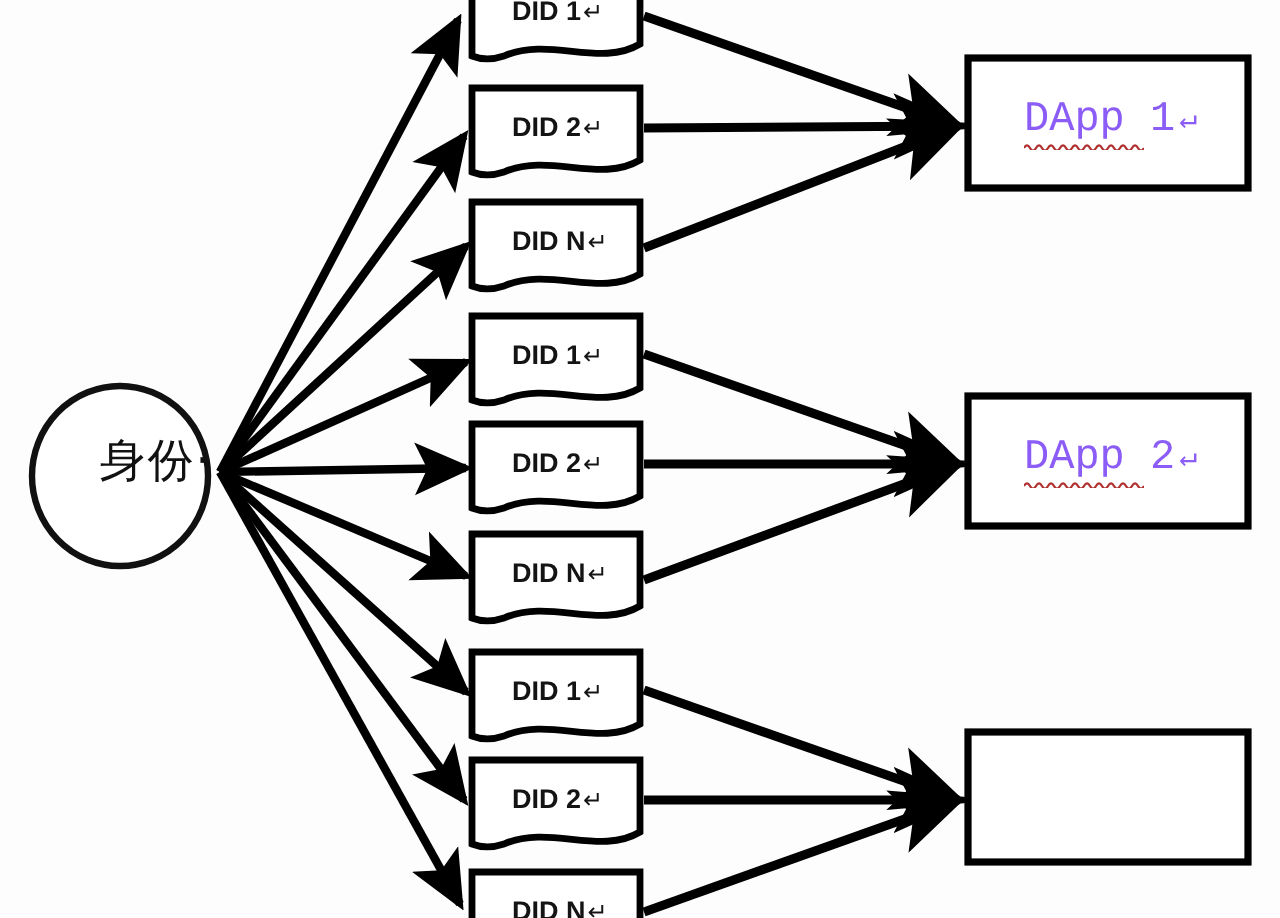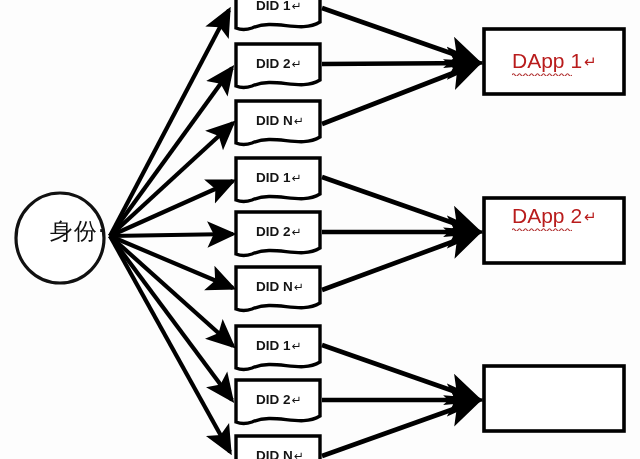--- a/index.html
+++ b/index.html
@@ -49,24 +49,24 @@
     font-family: "Liberation Sans", "DejaVu Sans", sans-serif;
   }
   .did-label .ret {
     font-weight: 400;
     font-size: 12px;
     margin-left: 1px;
   }
   .dapp-label {
     position: absolute;
     font-size: 21px;
-    color: #b91c1c;
+    color: #8b5cf6;
     white-space: nowrap;
     pointer-events: none;
-    font-family: Liberation Sans, sans-serif;
+    font-family: Liberation Mono, monospace;
   }
   .dapp-label .word {
     position: relative;
     display: inline-block;
   }
   .dapp-label .word .squiggle {
     position: absolute;
     left: 0;
     right: 0;
     bottom: -3px;
@@ -177,20 +177,20 @@
   <div class="did-label" style="left:256px; top:448px;">
     <span>DID N</span><span class="ret">↵</span>
   </div>
 
   <div class="dapp-label" style="left:512px; top:49px;">
     <span class="word"><span>DApp</span><svg class="squiggle" viewBox="0 0 60 4" preserveAspectRatio="none">
           <path d="M0,3 Q1.5,0.4 3,3 T6,3 T9,3 T12,3 T15,3 T18,3 T21,3 T24,3 T27,3 T30,3 T33,3 T36,3 T39,3 T42,3 T45,3 T48,3 T51,3 T54,3 T57,3 T60,3" fill="none" stroke="#b03030" stroke-width="1.1"></path>
         </svg></span><span>&nbsp;</span><span>1</span><span class="ret">↵</span>
   </div>
 
-  <div class="dapp-label" style="left:512px; top:204px;">
+  <div class="dapp-label" style="left:512px; top:218px;">
     <span class="word"><span>DApp</span><svg class="squiggle" viewBox="0 0 60 4" preserveAspectRatio="none">
           <path d="M0,3 Q1.5,0.4 3,3 T6,3 T9,3 T12,3 T15,3 T18,3 T21,3 T24,3 T27,3 T30,3 T33,3 T36,3 T39,3 T42,3 T45,3 T48,3 T51,3 T54,3 T57,3 T60,3" fill="none" stroke="#b03030" stroke-width="1.1"></path>
         </svg></span><span>&nbsp;</span><span>2</span><span class="ret">↵</span>
   </div>
 
 
 </div>
 
 </body></html>

